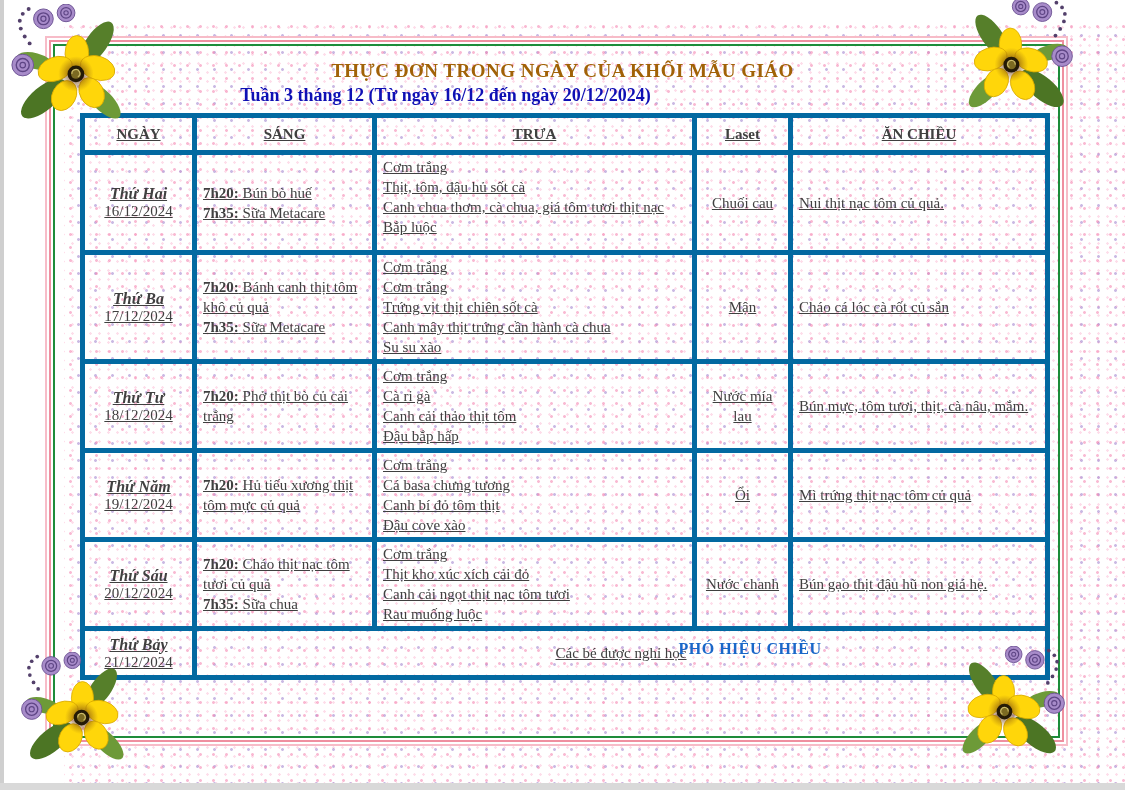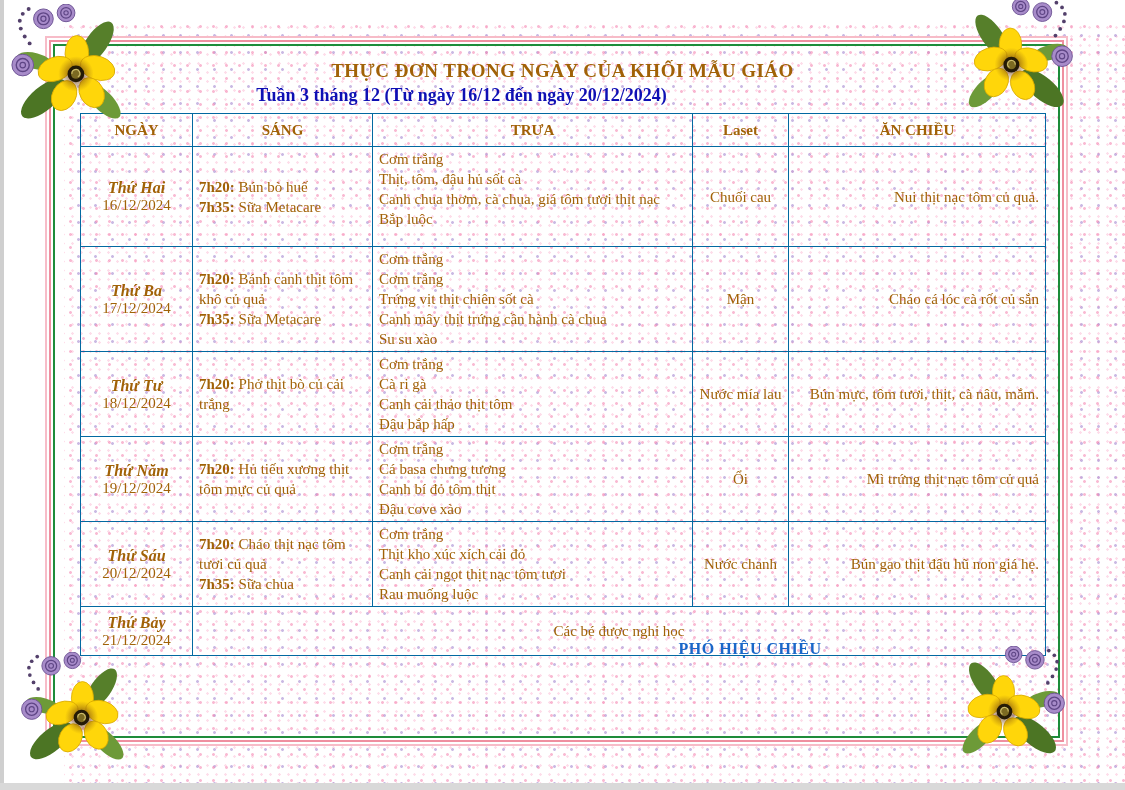--- a/index.html
+++ b/index.html
@@ -25,43 +25,44 @@
     position:absolute;left:53px;top:44px;width:1003px;height:690px;z-index:2;
     border:2px solid #1e8c3a;
     box-shadow:0 0 0 2px #ffffff,0 0 0 4px #ef8fa0,0 0 0 6px #ffffff,0 0 0 8px #f7bcc8;
     pointer-events:none;
   }
   .title{
     position:absolute;left:0;top:60px;width:1125px;text-align:center;z-index:3;
     font-size:19px;font-weight:bold;letter-spacing:.5px;
   }
   .subtitle{
-    position:absolute;left:16px;top:85px;width:891px;text-align:center;z-index:3;
+    position:absolute;left:0;top:85px;width:891px;text-align:center;z-index:3;
     font-size:18px;font-weight:bold;
   }
   table.menu{
     position:absolute;left:80px;top:113px;z-index:3;
     border-collapse:collapse;table-layout:fixed;width:965px;
     background:transparent;
   }
   table.menu td,table.menu th{
-    border:1px solid #0369a1;
-    color:#a16207;
+    border:5px solid #0369a1;
+    color:#404040;
     font-size:15px;
     padding:2px 6px;
     overflow:hidden;
+    text-decoration:underline;
   }
   th.hdr{font-weight:bold;color:#0a0a96;text-align:center;height:28px;font-size:15px;padding:1px 2px;}
   td.daycell{text-align:center;vertical-align:middle;}
   .dayname{font-weight:bold;font-style:italic;font-size:16px;}
   .daydate{font-size:15px;}
   td.morning{vertical-align:middle;text-align:left;line-height:20px;}
   td.lunch{vertical-align:top;text-align:left;line-height:20px;}
   td.laset{text-align:center;vertical-align:middle;line-height:20px;}
-  td.aft{text-align:right;vertical-align:middle;line-height:20px;margin-left:16px;}
+  td.aft{text-align:left;vertical-align:middle;line-height:20px;margin-left:16px;}
   td.closed{text-align:center;vertical-align:middle;font-size:16px;}
   .footer{
     position:absolute;left:80px;top:640px;width:965px;box-sizing:border-box;
     padding-left:375px;text-align:center;z-index:3;
     font-weight:bold;font-size:16px;color:#1a67c9;letter-spacing:.5px;
   }
   .flower{position:absolute;z-index:4;pointer-events:none;}
   .fl-tl{left:6px;top:4px;width:128px;height:128px;}
   .fl-tr{left:956px;top:-2px;width:122px;height:122px;transform:scaleX(-1);}
   .fl-bl{left:16px;top:652px;width:120px;height:120px;}

